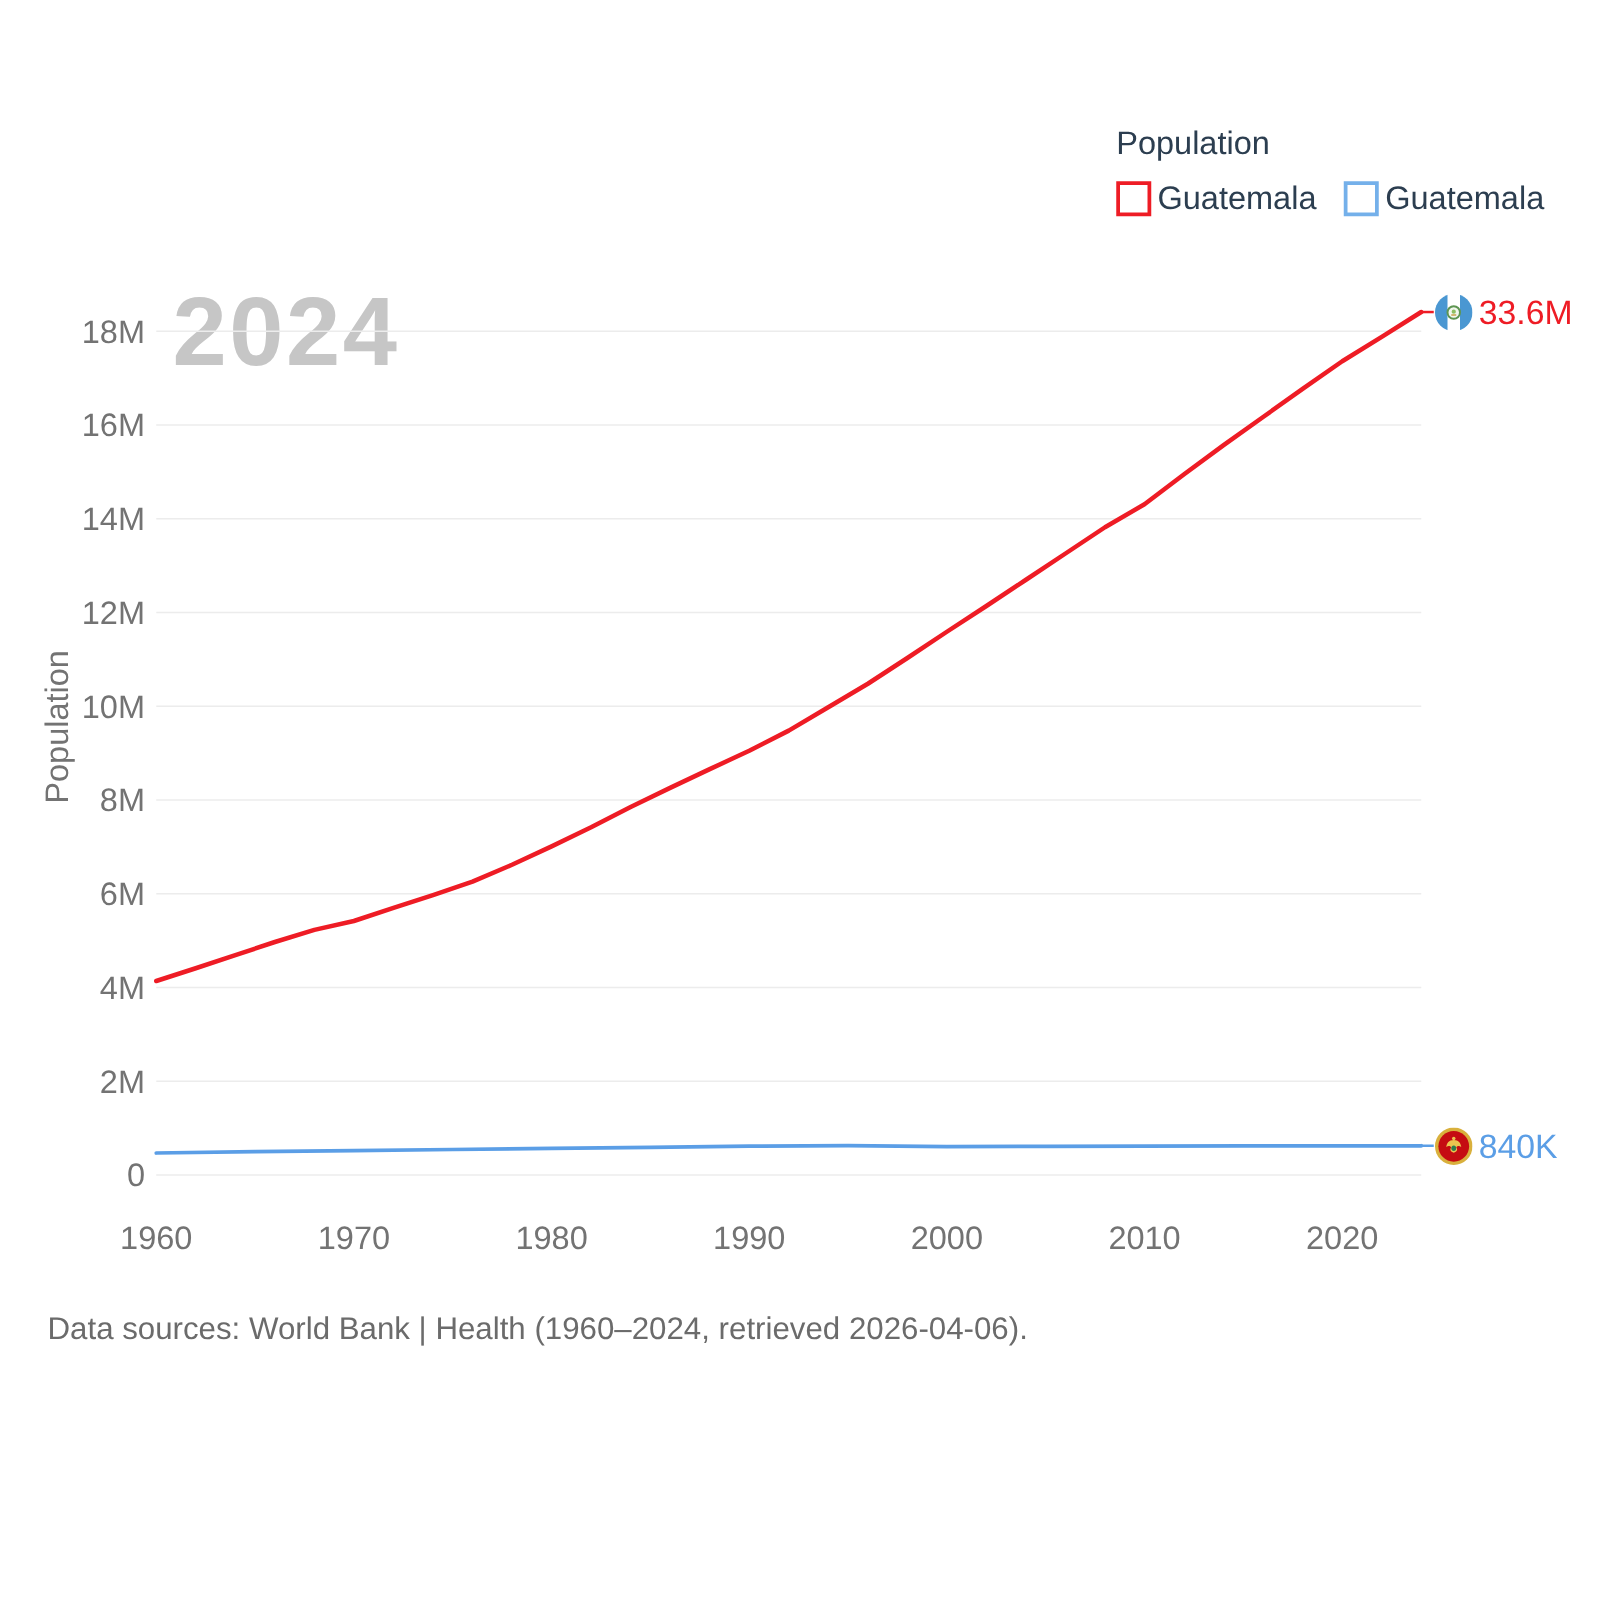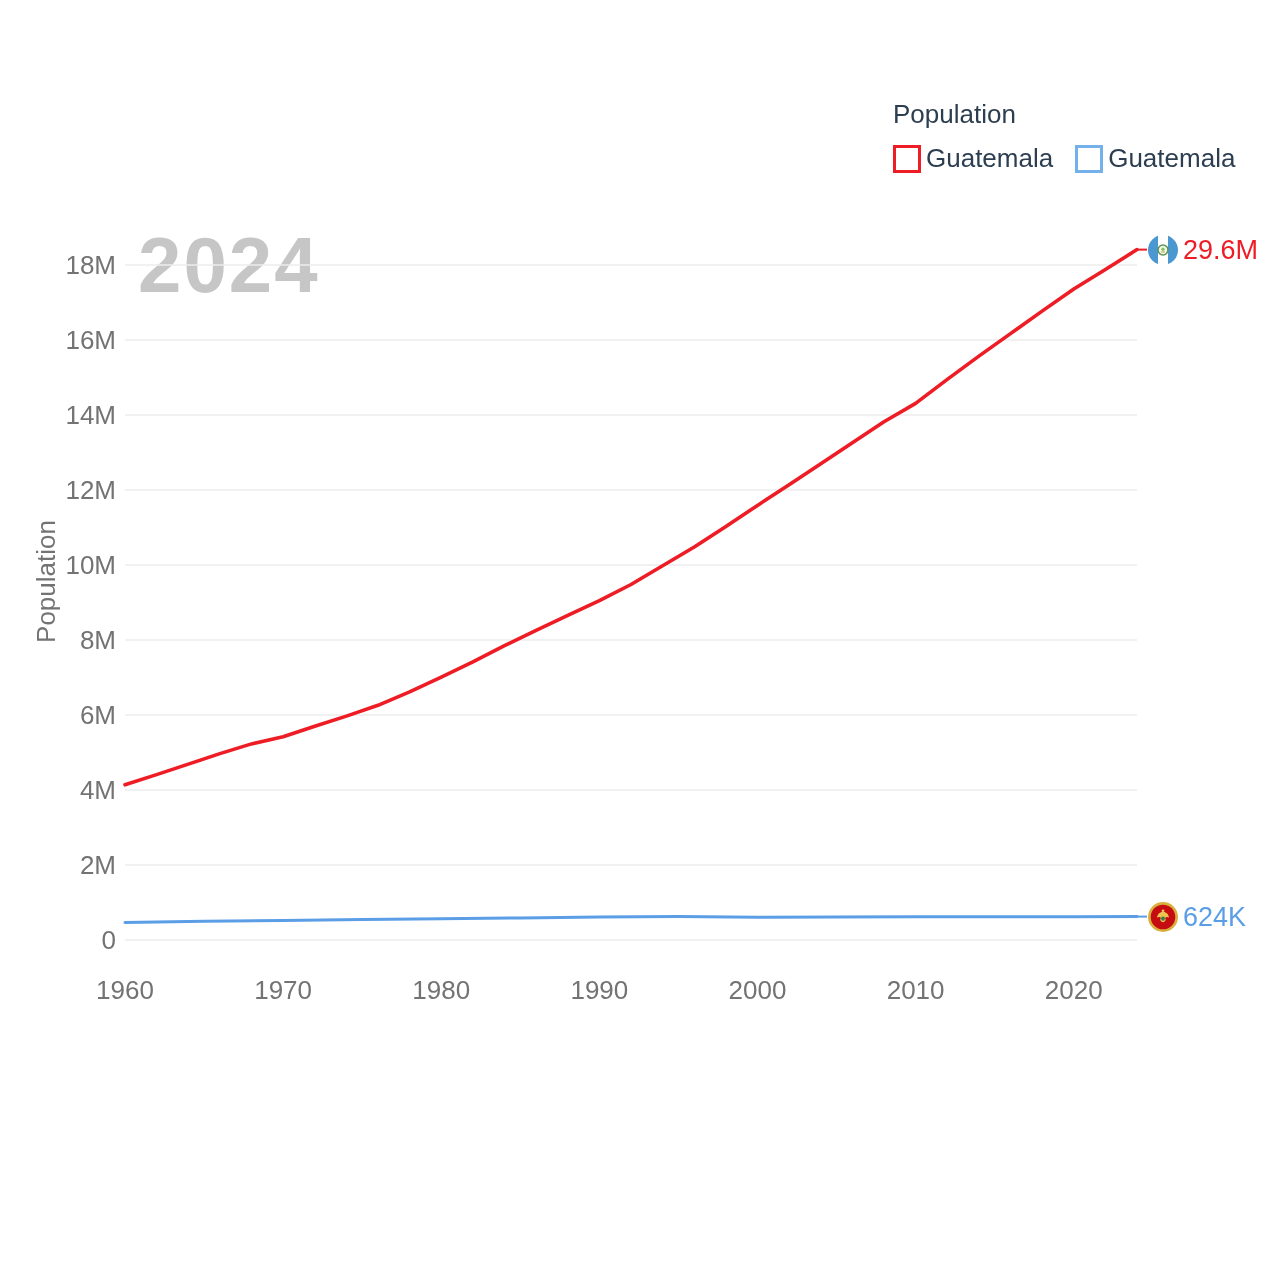--- a/index.html
+++ b/index.html
@@ -97,31 +97,32 @@
       <g clip-path="url(#gtclip)">
         <rect x="0" y="0" width="30" height="30" fill="#ffffff"></rect>
         <rect x="0" y="0" width="10" height="30" fill="#4a97d2"></rect>
         <rect x="20" y="0" width="10" height="30" fill="#4a97d2"></rect>
         <circle cx="15" cy="15" r="5" fill="#f2f7ee" stroke="#5e9552" stroke-width="1.6"></circle>
         <circle cx="15" cy="14.3" r="1.7" fill="#8fbf62"></circle>
         <path d="M13 17 h4" stroke="#c8a24a" stroke-width="1.1"></path>
       </g>
     </svg>
   </span>
-  <div class="end-label" id="endlabel-0" style="top: 233.625px; color: rgb(238, 28, 37);">29.6M</div>
+  <div class="end-label" id="endlabel-0" style="top: 233.625px; color: rgb(238, 28, 37);">33.6M</div>
 
   <span class="end-flag" id="flag-1" style="left: 1148px; top: 901.6px;">
     <svg width="30" height="30" viewBox="0 0 30 30">
       <circle cx="15" cy="15" r="15" fill="#d9b03c"></circle>
       <circle cx="15" cy="15" r="12.3" fill="#c50c12"></circle>
       <g fill="#ecc44f">
         <circle cx="15" cy="8.8" r="1.4"></circle>
         <path d="M15 10 C11 10 9.5 12.5 9 15.5 C11 14.5 12 14.8 13 16 C11.5 17.5 12.5 19.5 15 20.2 C17.5 19.5 18.5 17.5 17 16 C18 14.8 19 14.5 21 15.5 C20.5 12.5 19 10 15 10 Z"></path>
       </g>
       <ellipse cx="15" cy="16.6" rx="1.9" ry="2.2" fill="#2f7d4f"></ellipse>
     </svg>
   </span>
-  <div class="end-label" id="endlabel-1" style="top: 900.6px; color: rgb(91, 158, 230);">624K</div>
+  <div class="end-label" id="endlabel-1" style="top: 900.6px; color: rgb(91, 158, 230);">840K</div>
 
   <div class="footer">
+    <div>Data sources: World Bank | Health (1960–2024, retrieved 2026-04-06).</div>
   </div>
 
 </div>
 
 </body></html>

